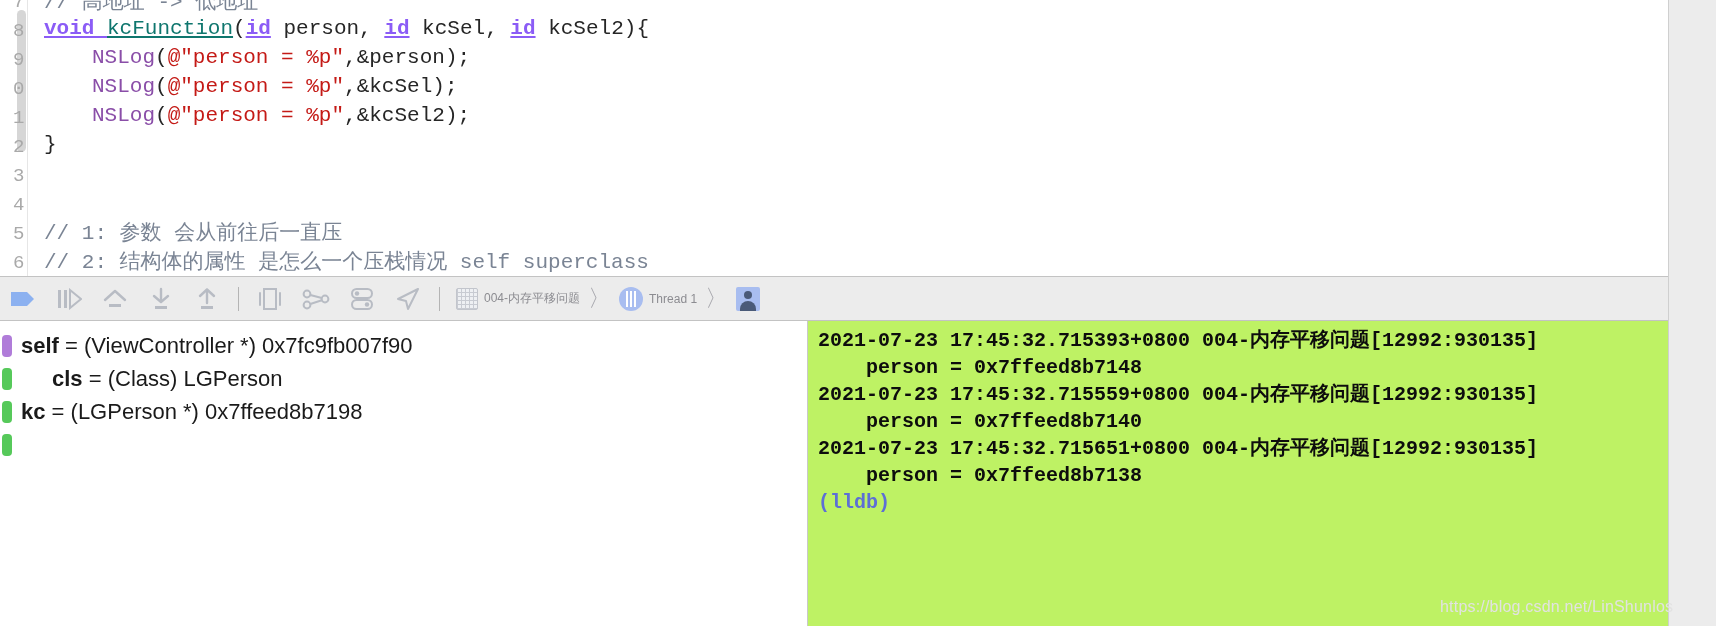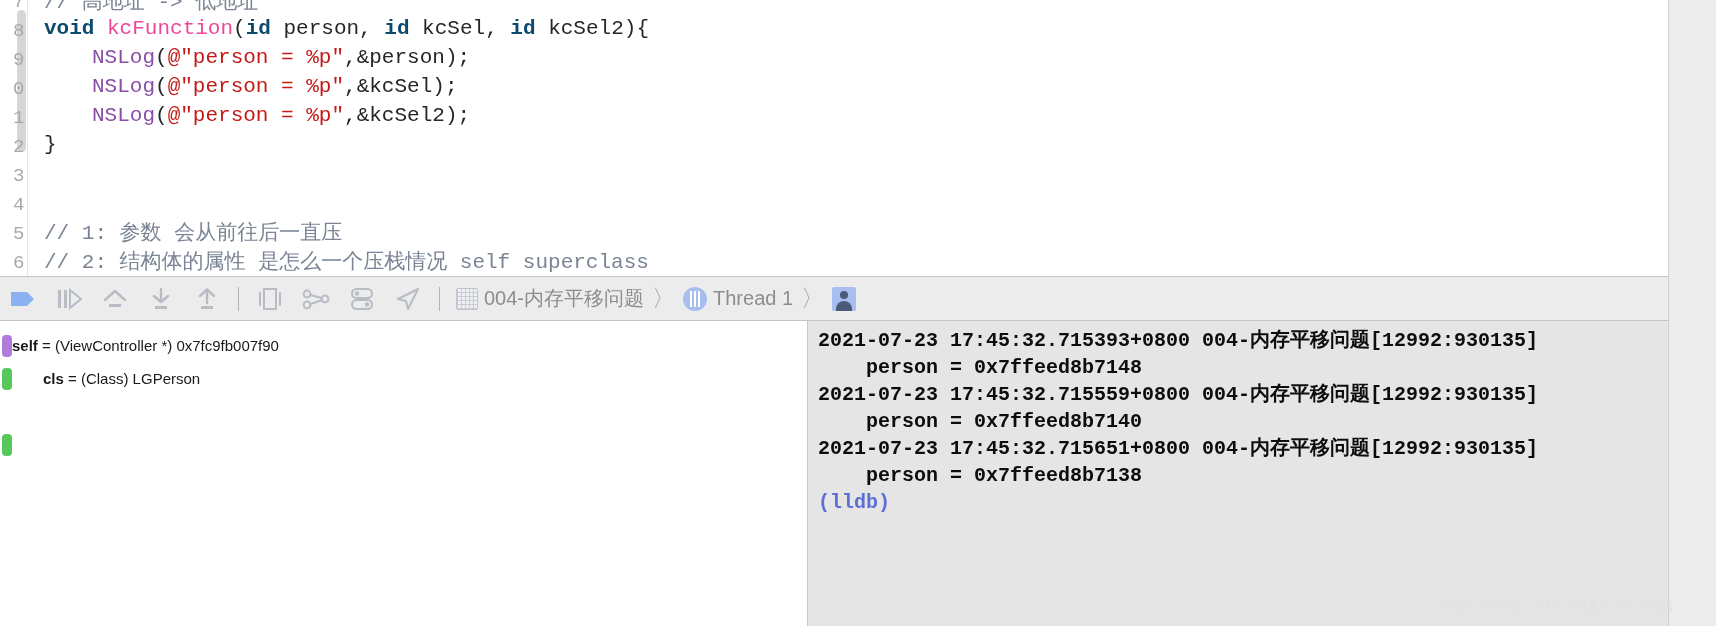--- a/index.html
+++ b/index.html
@@ -33,22 +33,22 @@
   .fold-bar {
     position: absolute; left: 17px; top: 10px; width: 9px; height: 142px;
     background: #d6d6d6; border-radius: 5px;
   }
   .code-area { position: absolute; left: 30px; top: 0; right: 0; height: 356px; }
   .code-line {
     position: absolute; left: 14px; height: 29px; line-height: 29px;
     font-family: "Liberation Mono", monospace; font-size: 21px;
     white-space: pre; color: #262626;
   }
-  .kw   { color: #0c4a6e; font-weight: bold; }
-  .kw2  { color: #ec4899; }
+  .kw   { color: #8b5cf6; font-weight: bold; text-decoration: underline; }
+  .kw2  { color: #0f766e; text-decoration: underline; }
   .fn   { color: #8a4ea8; }
   .str  { color: #c41a16; }
   .cmt  { color: #7a8494; }
   .pln  { color: #262626; }
 
   .editor-right-pad {
     position: absolute; left: 1668px; top: 0; width: 48px; height: 276px;
     background: #ececec; border-left: 1px solid #cfcfcf;
   }
 
@@ -66,21 +66,21 @@
   .dbtn {
     width: 46px; height: 43px; display: flex; align-items: center;
     justify-content: center; flex: none;
   }
   .dbtn svg { display: block; }
   .dsep {
     width: 1px; height: 24px; background: #b4b4b4; margin: 0 8px; flex: none;
   }
   .crumbs { display: flex; align-items: center; margin-left: 8px; }
   .crumb-txt {
-    font-family: "Liberation Sans", sans-serif; font-size: 20px;
+    font-family: "Liberation Sans", sans-serif; font-size: 12px;
     color: #8c8c91; white-space: nowrap; margin-left: 6px;
   }
   .crumb-chev {
     font-size: 23px; color: #a7a7ad; margin: 0 8px; font-family: "Liberation Sans", sans-serif;
   }
   .icon-proj {
     width: 22px; height: 22px; flex: none;
     background:
       repeating-linear-gradient(0deg,#c8cbd2 0 1px,transparent 1px 4px),
       repeating-linear-gradient(90deg,#c8cbd2 0 1px,transparent 1px 4px),
@@ -125,29 +125,29 @@
     position: absolute; left: 807px; top: 0; width: 1px; height: 305px;
     background: #c9c9c9;
   }
   .var-row {
     position: absolute; left: 0; height: 33px; display: flex; align-items: center;
   }
   .var-chip {
     width: 10px; height: 22px; border-radius: 4px; flex: none; margin-left: 2px;
   }
   .var-text {
-    font-family: "Liberation Sans", sans-serif;
-    font-size: 15px; color: #1a1a1a; white-space: nowrap;
+    margin-left: 9px; font-family: "Liberation Sans", sans-serif;
+    font-size: 22px; color: #1a1a1a; white-space: nowrap;
   }
   .var-name { font-weight: bold; }
   .var-eq { font-weight: normal; color: #1a1a1a; }
 
   .console {
     position: absolute; left: 808px; top: 0; width: 860px; height: 305px;
-    background: #e5e5e5; overflow: hidden;
+    background: #bef264; overflow: hidden;
   }
   .con-line {
     position: absolute; left: 10px; height: 27px; line-height: 27px;
     font-family: "Liberation Mono", monospace; font-size: 20px;
     font-weight: bold; color: #0d0d0d; white-space: pre;
   }
   .con-line.lldb { color: #5d6fd6; }
 
   .watermark {
     position: absolute; left: 1440px; top: 598px;
@@ -277,20 +277,24 @@
   <div class="bottom">
     <div class="vars">
         <div class="var-row" style="top: 8px;">
           <div class="var-chip" style="background: rgb(176, 124, 217);"></div>
           <div class="var-text"><span class="var-name">self</span><span class="var-eq"> = (ViewController *) 0x7fc9fb007f90</span></div>
         </div>
         <div class="var-row" style="top: 41px; gap: 31px;">
           <div class="var-chip" style="background: rgb(86, 201, 90);"></div>
           <div class="var-text"><span class="var-name">cls</span><span class="var-eq"> = (Class) LGPerson</span></div>
         </div>
+        <div class="var-row" style="top: 74px;">
+          <div class="var-chip" style="background: rgb(86, 201, 90);"></div>
+          <div class="var-text"><span class="var-name">kc</span><span class="var-eq"> = (LGPerson *) 0x7ffeed8b7198</span></div>
+        </div>
         <div class="var-row" style="top: 107px;">
           <div class="var-chip" style="background: rgb(86, 201, 90);"></div>
         </div>
       </div>
     <div class="panel-divider"></div>
     <div class="console">
         <div class="con-line" style="top: 6px;">2021-07-23 17:45:32.715393+0800 004-内存平移问题[12992:930135]</div>
         <div class="con-line" style="top: 33px;">    person = 0x7ffeed8b7148</div>
         <div class="con-line" style="top: 60px;">2021-07-23 17:45:32.715559+0800 004-内存平移问题[12992:930135]</div>
         <div class="con-line" style="top: 87px;">    person = 0x7ffeed8b7140</div>

